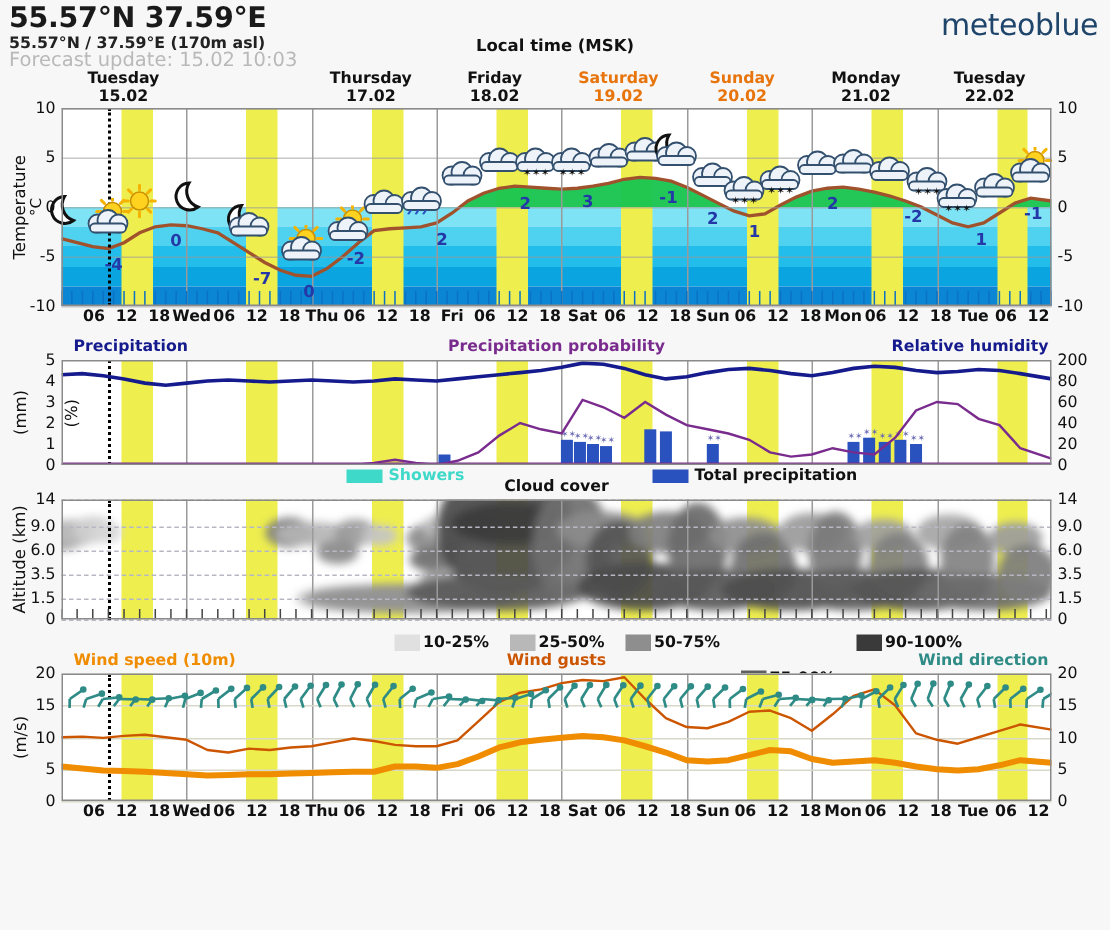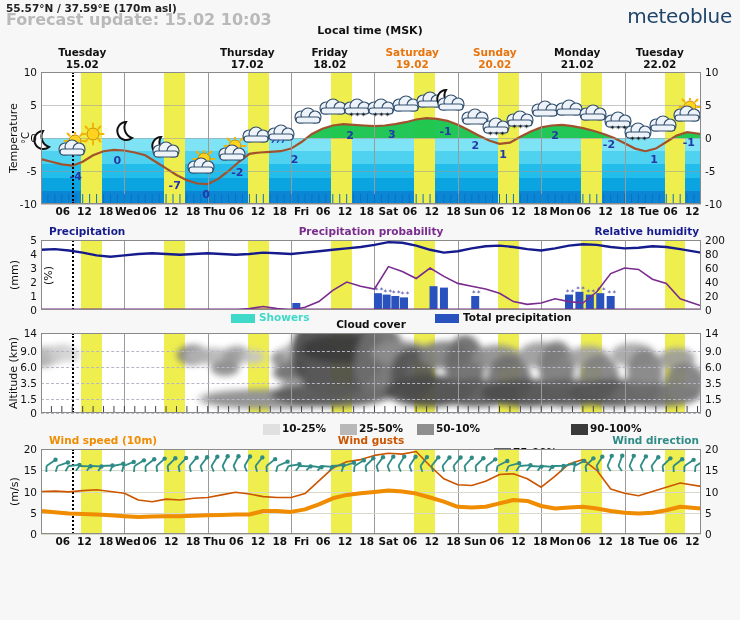--- a/index.html
+++ b/index.html
@@ -8,21 +8,21 @@
     width:740px; height:620px;
     background:#f7f7f7;
     font-family:"DejaVu Sans","Liberation Sans",sans-serif;
     overflow:hidden;
     position:relative;
   }
   
   .header { position:relative; height:46px; padding:2px 0 0 6px; }
   .coord-main { font-size:19px; font-weight:bold; color:#1a1a1a; line-height:21px; letter-spacing:-0.2px; }
   .coord-sub  { font-size:10.5px; font-weight:bold; color:#222; line-height:12px; }
-  .coord-upd  { font-size:16px; color:#b9b9b9; line-height:12px;font-weight:bold; }
+  .coord-upd  { font-size:13px; color:#b9b9b9; line-height:12px; }
   .logo {
     position:absolute; right:8px; top:4px;
     font-size:20px; font-weight:500; color:#20456b;
     letter-spacing:-0.3px;
   }
   .localtime {
     position:absolute; left:0; right:0; top:24px;
     text-align:center; font-size:11px; font-weight:bold; color:#111;
   }
   
@@ -69,20 +69,21 @@
   .legitem { position:absolute; font-size:10.5px; font-weight:bold; white-space:nowrap; }
   .swatch { display:inline-block; width:24px; height:9px; vertical-align:middle; margin-right:4px; }
   .swatch.sm { width:17px; height:11px; margin-right:2px; }
   .note { position:absolute; font-size:10.5px; color:#b3b3b3; font-weight:bold;margin-top:31px; }
   svg { display:block; }
 </style>
 </head>
 <body>
 
 <div class="header">
+  <div class="coord-main">55.57°N 37.59°E</div>
   <div class="coord-sub">55.57°N / 37.59°E (170m asl)</div>
   <div class="coord-upd">Forecast update: 15.02 10:03</div>
   <div class="localtime">Local time (MSK)</div>
   <div class="logo">meteoblue</div>
 </div>
 
 <div class="daystrip" id="daystrip">
     <div class="day" style="left:0%;width:12.5%;">
       <div>Tuesday</div>
       <div class="dnum">15.02</div>
@@ -847,21 +848,21 @@
     <div class="axis-num r" style="left:calc(100% + 4px);top:calc(42% - 5px);">6.0</div>
     <div class="axis-num" style="right:calc(100% + 4px);top:calc(22% - 5px);">9.0</div>
     <div class="axis-num r" style="left:calc(100% + 4px);top:calc(22% - 5px);">9.0</div>
     <div class="axis-num" style="right:calc(100% + 4px);top:calc(0% - 5px);">14</div>
     <div class="axis-num r" style="left:calc(100% + 4px);top:calc(0% - 5px);">14</div>
     <div class="panel-title" style="left:50%;transform:translateX(-50%);top:-15px;color:#111;">Cloud cover</div>
   </div>
 <div class="legendrow" id="cloud-legend" style="height:18px;margin-top:8px;">
     <div class="legitem" style="left:222px;top:1px;color:#111;"><span class="swatch sm" style="background:#e0e0e0"></span><span>10-25%</span></div>
     <div class="legitem" style="left:299px;top:1px;color:#111;"><span class="swatch sm" style="background:#b8b8b8"></span><span>25-50%</span></div>
-    <div class="legitem" style="left:376px;top:1px;color:#111;"><span class="swatch sm" style="background:#8e8e8e"></span><span>50-10%</span></div>
+    <div class="legitem" style="left:376px;top:1px;color:#111;"><span class="swatch sm" style="background:#8e8e8e"></span><span>50-75%</span></div>
     <div class="legitem" style="left:453px;top:1px;color:#111;margin-top:24px;"><span class="swatch sm" style="background:#606060"></span><span>75-90%</span></div>
     <div class="legitem" style="left:530px;top:1px;color:#111;"><span class="swatch sm" style="background:#3a3a3a"></span><span>90-100%</span></div>
   </div>
 
 <div class="panel" id="wind-panel" style="height:85px;margin-top:10px;">
   <div class="plotwrap" id="wind-plot">
       <div class="nightband" style="left:6.052631578947368%;width:3.1578947368421053%;"></div>
       <div class="nightband" style="left:18.684210526315788%;width:3.1578947368421053%;"></div>
       <div class="nightband" style="left:31.31578947368421%;width:3.1578947368421053%;"></div>
       <div class="nightband" style="left:43.94736842105263%;width:3.1578947368421053%;"></div>

